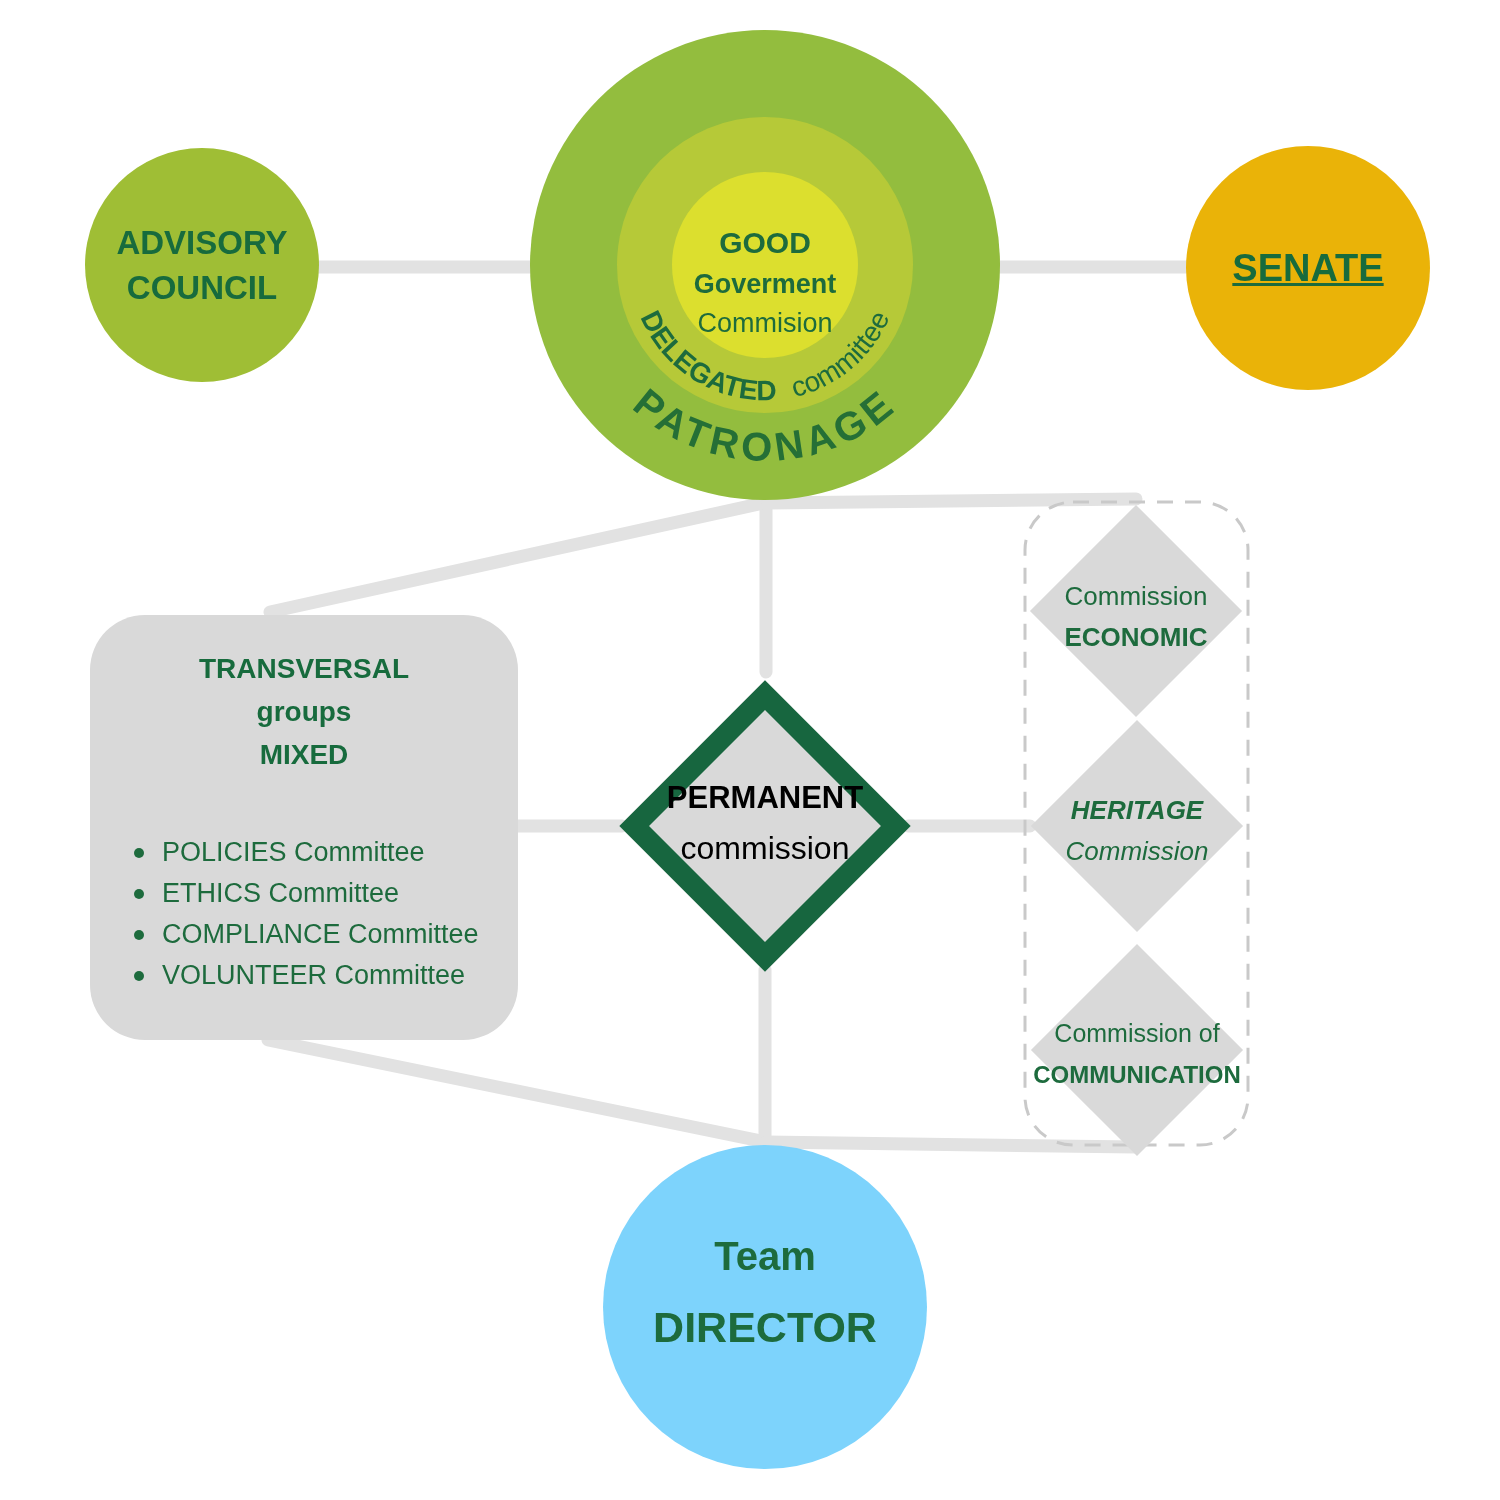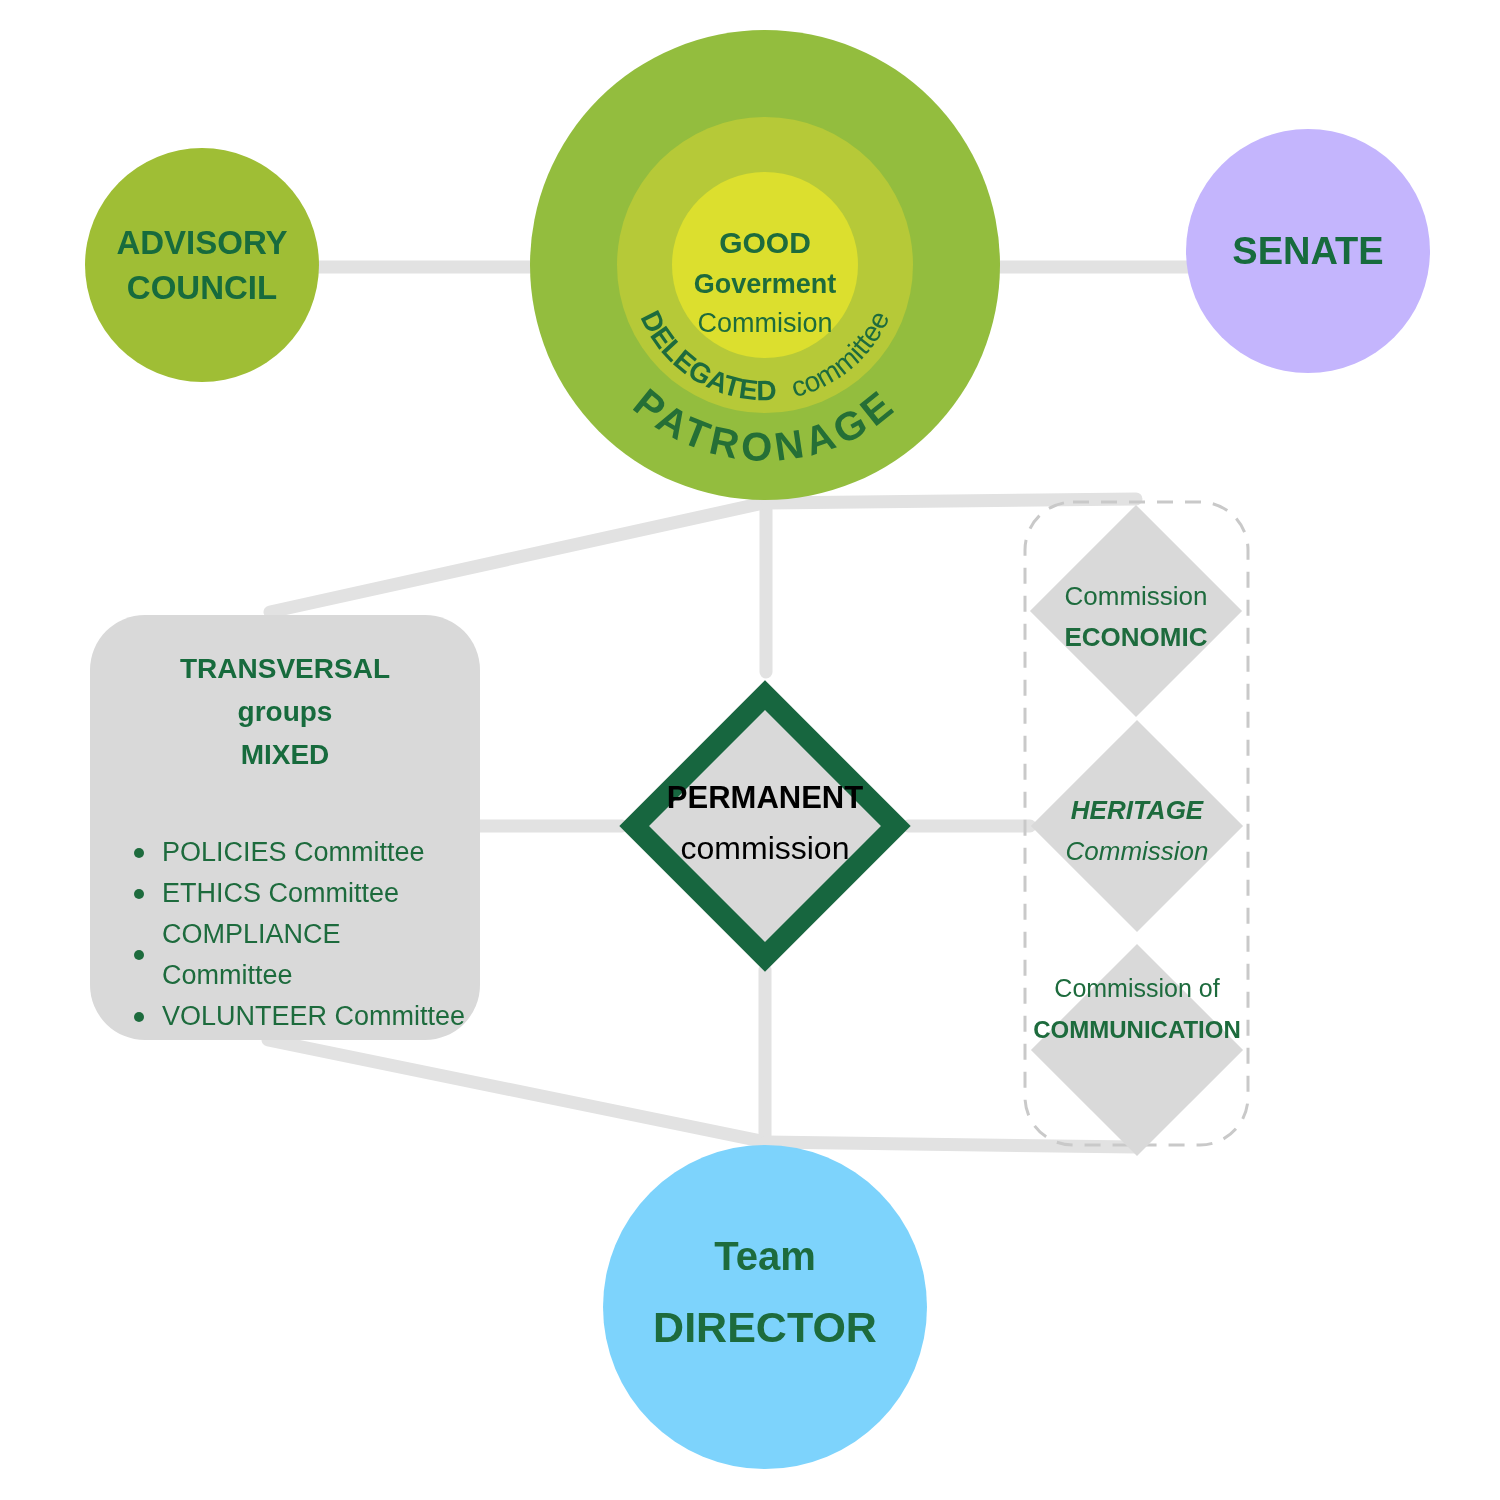--- a/index.html
+++ b/index.html
@@ -12,29 +12,29 @@
   .circle{
     position:absolute;border-radius:50%;
     display:flex;flex-direction:column;align-items:center;justify-content:center;
     text-align:center;
   }
   .node-title{font-weight:bold;color:#176b3d;}
   
   #advisory{left:85px;top:148px;width:234px;height:234px;background:#9fbe35;}
   #advisory .node-title{font-size:33px;line-height:45px;}
   
-  #senate{left:1186px;top:129px;width:244px;height:244px;background:#c4b5fd;}
+  #senate{left:1186px;top:146px;width:244px;height:244px;background:#eab308;text-decoration:underline;}
   #senate .node-title{font-size:38px;}
   
   #director{left:603px;top:1145px;width:324px;height:324px;background:#7dd3fc;text-align:right;}
   #director .line1{font-weight:bold;font-size:40px;margin-top:-28px;}
   #director .line2{font-weight:bold;font-size:43px;margin-top:24px;}
   
   #transversal{
-    left:90px;top:615px;width:390px;height:425px;border-radius:55px;
+    left:90px;top:615px;width:428px;height:425px;border-radius:55px;
     background:#d9d9d9;box-sizing:border-box;padding-top:32px;
   }
   #transversal .panel-title{
     text-align:center;font-weight:bold;font-size:28px;line-height:43px;color:#176b3d;
   }
   #transversal ul{
     list-style:none;margin:56px 0 0 0;padding:0 10px 0 44px;
   }
   #transversal li{
     font-size:27px;line-height:41px;color:#1d6b3d;display:flex;align-items:center;
@@ -59,21 +59,21 @@
   #economic-shape{left:1061px;top:536px;}
   #heritage-shape{left:1062px;top:751px;}
   #communication-shape{left:1062px;top:975px;}
   .diamond-label{
     position:absolute;width:260px;text-align:center;color:#1d6b3d;
     font-size:26px;line-height:41px;
   }
   .diamond-label .b{font-weight:bold;}
   #economic-label{left:1006px;top:576px;}
   #heritage-label{left:1007px;top:790px;font-style:italic;}
-  #communication-label{left:1007px;top:968px;font-size:25px;}
+  #communication-label{left:1007px;top:1013px;font-size:25px;}
   #communication-label .b{font-size:24px;letter-spacing:0px;}
 </style>
 </head>
 <body>
 
 <div id="canvas">
 
   <svg class="abs" style="left:0;top:0" width="1500" height="1500" viewBox="0 0 1500 1500">
     <g stroke="#e2e2e2" stroke-width="13" stroke-linecap="round" fill="none">
       <line x1="318" y1="267" x2="545" y2="267"></line>

